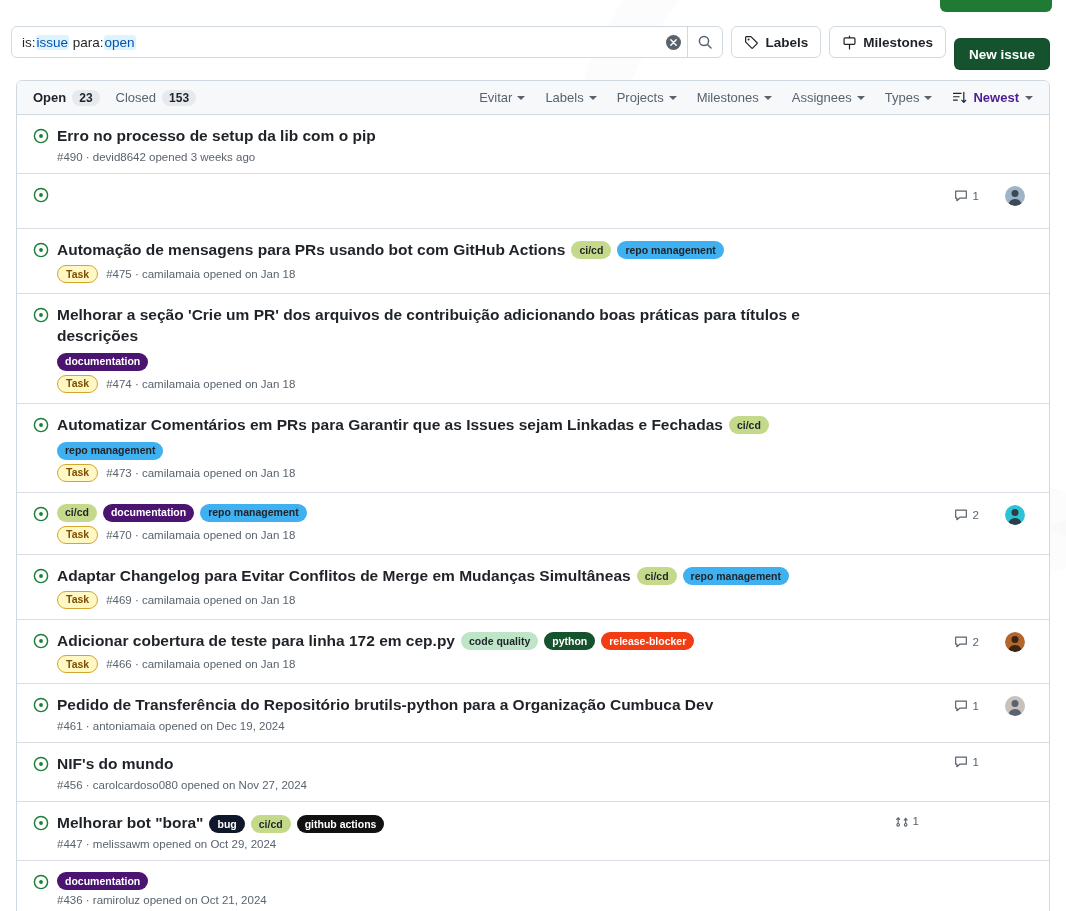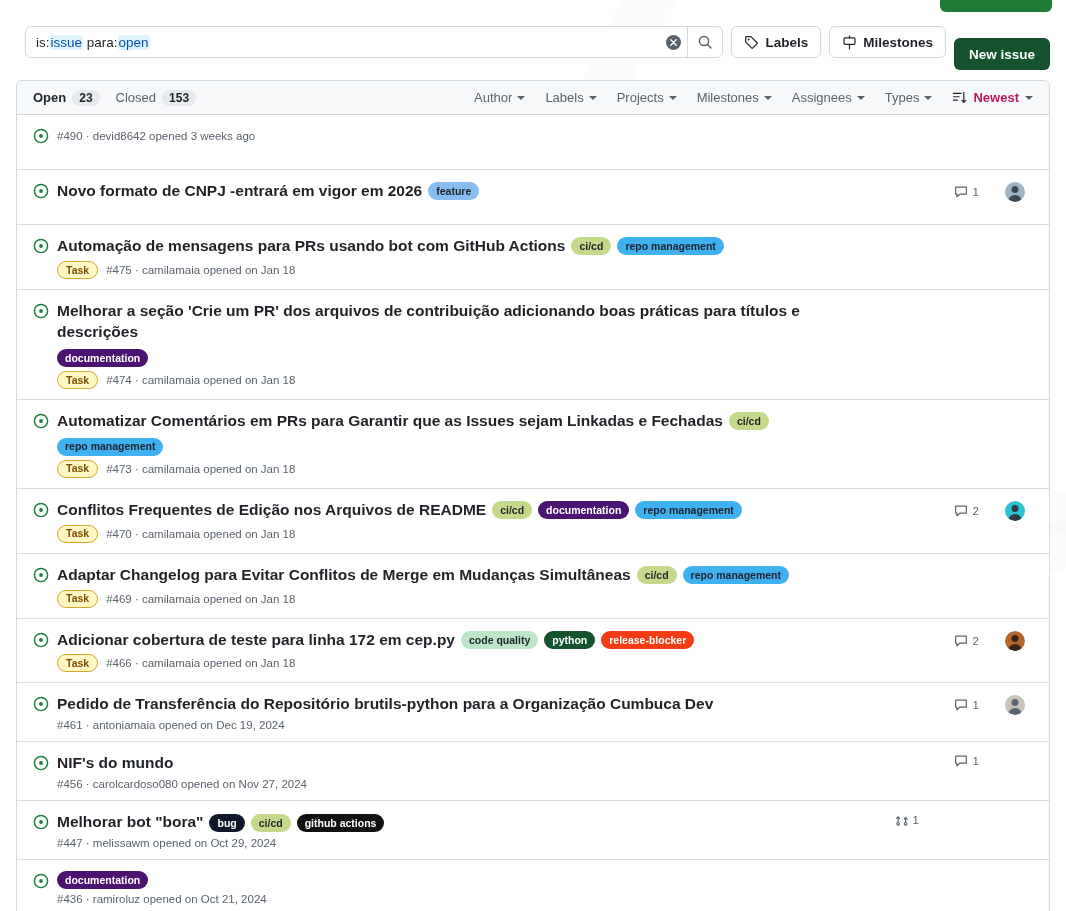--- a/index.html
+++ b/index.html
@@ -73,21 +73,21 @@
     z-index: 2;
   }
 
   
   .toolbar {
     position: relative;
     z-index: 4;
     display: flex;
     align-items: center;
     gap: 8px;
-    padding: 14px 16px 10px 25px;
+    padding: 14px 16px 10px 11px;
   }
   .search-wrap {
     position: relative;
     flex: 1 1 auto;
     display: flex;
     align-items: stretch;
     height: 32px;
     border: 1px solid #d1d9e0;
     border-radius: 6px;
     background: #ffffff;
@@ -202,21 +202,21 @@
     font-size: 13px;
     color: #59636e;
   }
   .filter {
     display: inline-flex;
     align-items: center;
     gap: 5px;
     cursor: pointer;
     white-space: nowrap;
   }
-  .filter.sort { color: #be185d; font-weight: 600; gap: 6px; }
+  .filter.sort { color: #4c1d95; font-weight: 600; gap: 6px; }
   .caret {
     width: 0; height: 0;
     border-left: 4px solid transparent;
     border-right: 4px solid transparent;
     border-top: 4px solid #59636e;
     display: inline-block;
   }
 
   
   .row {
@@ -399,21 +399,21 @@
           <span class="count-pill">23</span>
         </div>
         <div class="state-tab">
           <span>Closed</span>
           <span class="count-pill">153</span>
         </div>
       </div>
 
       <div class="filters">
         <div class="filter">
-          <span>Author</span>
+          <span>Evitar</span>
           <span class="caret"></span>
         </div>
         <div class="filter">
           <span>Labels</span>
           <span class="caret"></span>
         </div>
         <div class="filter">
           <span>Projects</span>
           <span class="caret"></span>
         </div>
@@ -444,42 +444,41 @@
 
     <div id="rows">
         <div class="row">
           <div class="row-icon">
             <svg width="16" height="16" viewBox="0 0 16 16" fill="none" aria-hidden="true">
     <circle cx="8" cy="8" r="6.6" stroke="#1a7f37" stroke-width="1.45"></circle>
     <circle cx="8" cy="8" r="1.9" fill="#1a7f37"></circle>
   </svg>
           </div>
           <div class="row-main">
+            <div class="title-line">
+              <span class="issue-title">Erro no processo de setup da lib com o pip</span>
+            </div>
             <div class="meta-line">
               <span class="meta-text">#490 · devid8642 opened 3 weeks ago</span>
             </div>
           </div>
           <div class="row-right">
             <div class="cell-pr"></div>
             <div class="cell-comments"></div>
             <div class="cell-avatar"></div>
           </div>
         </div>
         <div class="row">
           <div class="row-icon">
             <svg width="16" height="16" viewBox="0 0 16 16" fill="none" aria-hidden="true">
     <circle cx="8" cy="8" r="6.6" stroke="#1a7f37" stroke-width="1.45"></circle>
     <circle cx="8" cy="8" r="1.9" fill="#1a7f37"></circle>
   </svg>
           </div>
           <div class="row-main">
-            <div class="title-line">
-              <span class="issue-title">Novo formato de CNPJ -entrará em vigor em 2026</span>
-              <span class="label" style="background: rgb(136, 189, 242); color: rgb(31, 35, 40);">feature</span>
-            </div>
           </div>
           <div class="row-right">
             <div class="cell-pr"></div>
             <div class="cell-comments">
               <span>
                 <svg width="14" height="14" viewBox="0 0 16 16" fill="none" aria-hidden="true">
     <path d="M1.9 2.4h12.2v8.1H6.6L3.3 13.4v-2.9H1.9Z" stroke="#59636e" stroke-width="1.35" stroke-linejoin="round"></path>
   </svg>
               </span>
               <span>1</span>
@@ -575,21 +574,20 @@
         </div>
         <div class="row">
           <div class="row-icon">
             <svg width="16" height="16" viewBox="0 0 16 16" fill="none" aria-hidden="true">
     <circle cx="8" cy="8" r="6.6" stroke="#1a7f37" stroke-width="1.45"></circle>
     <circle cx="8" cy="8" r="1.9" fill="#1a7f37"></circle>
   </svg>
           </div>
           <div class="row-main">
             <div class="title-line">
-              <span class="issue-title">Conflitos Frequentes de Edição nos Arquivos de README</span>
               <span class="label" style="background: rgb(197, 217, 138); color: rgb(31, 35, 40);">ci/cd</span>
               <span class="label" style="background: rgb(75, 20, 112); color: rgb(255, 255, 255);">documentation</span>
               <span class="label" style="background: rgb(63, 176, 240); color: rgb(31, 35, 40);">repo management</span>
             </div>
             <div class="meta-line">
               <span class="type-badge">Task</span>
               <span class="meta-text">#470 · camilamaia opened on Jan 18</span>
             </div>
           </div>
           <div class="row-right">

